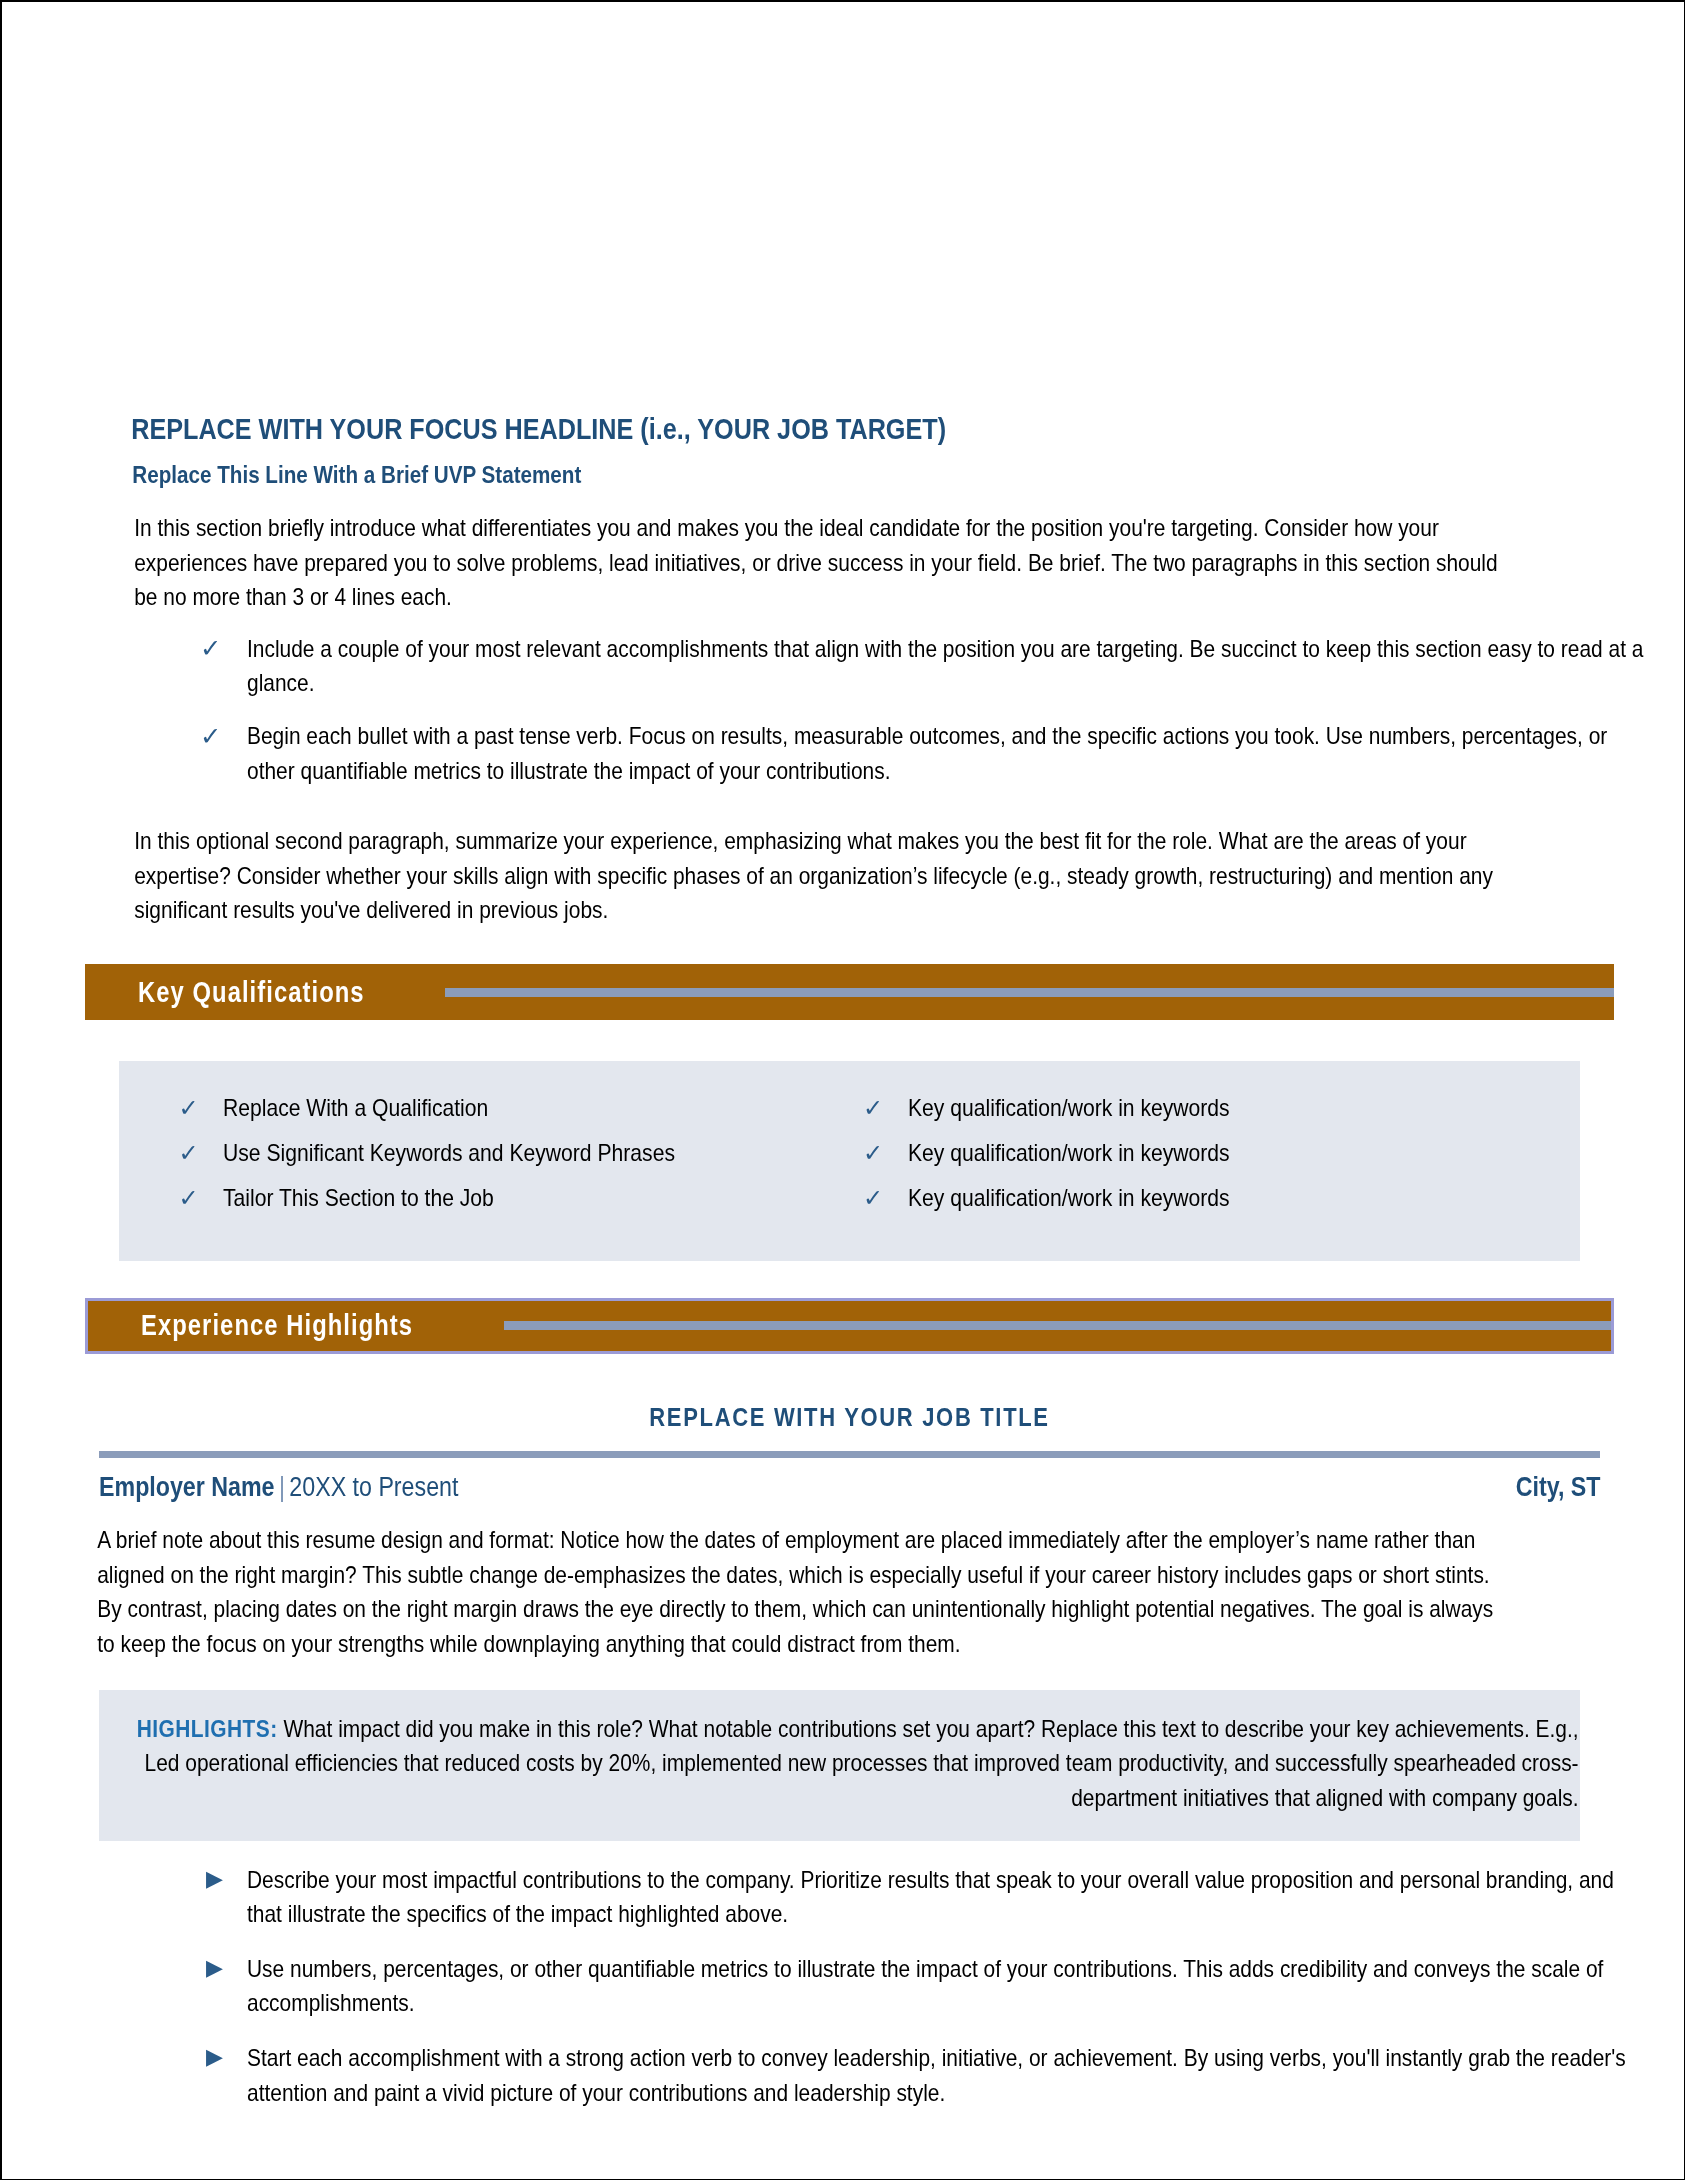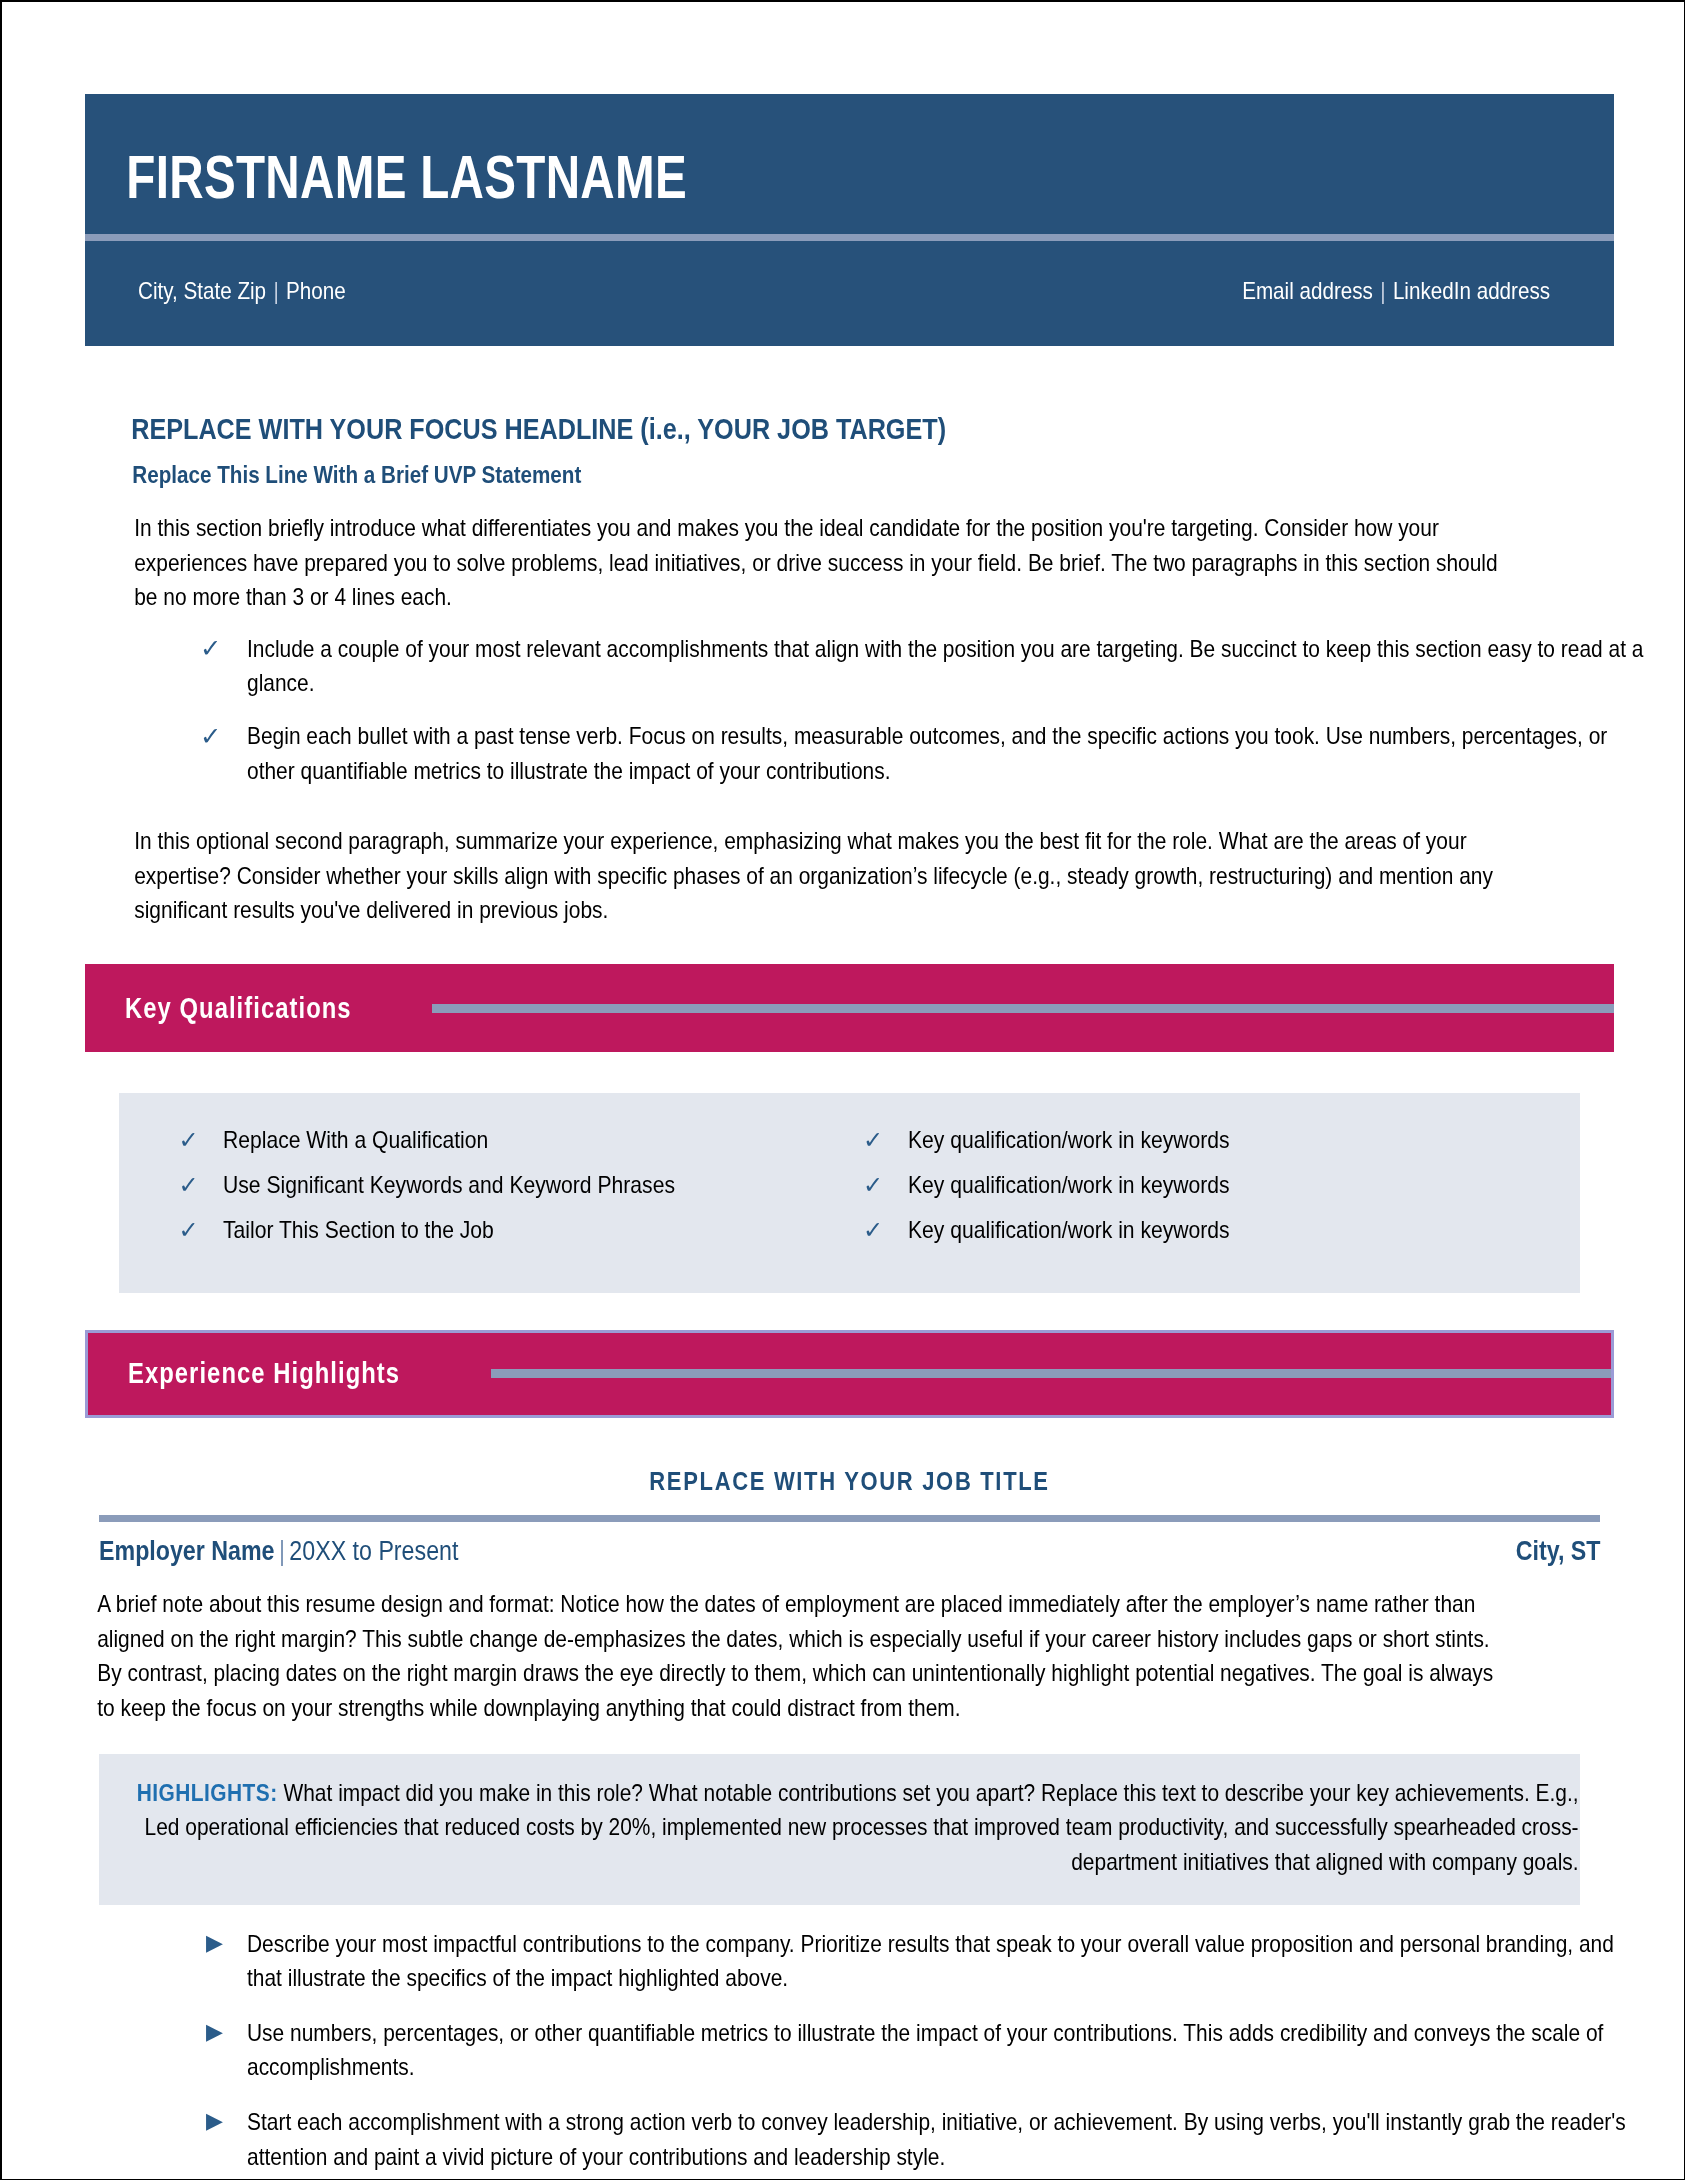--- a/index.html
+++ b/index.html
@@ -127,26 +127,26 @@
     left: 115px;
     top: -1.7px;
     color: #2b5c8a;
     font-size: 25.6px;
     font-weight: normal;
   }
 
   
   .section-bar {
     position: relative;
-    background: #be185d;
-    height: 88px;
+    background: #a16207;
+    height: 56px;
     margin-top: 37px;
     display: flex;
     align-items: center;
-    padding-left: 40px;
+    padding-left: 53px;
   }
   .section-bar.lavender {
     border: 3.4px solid #9b9bd6;
   }
   .section-bar-title {
     color: #ffffff;
     font-size: 29px;
     font-weight: bold;
     letter-spacing: 1.3px;
     white-space: nowrap;
@@ -279,32 +279,20 @@
     top: 0px;
     color: #2b5c8a;
     font-size: 22px;
   }
 </style>
 </head>
 <body>
 
 <div class="page">
 
-  <div class="header">
-    <div class="header-name">FIRSTNAME LASTNAME</div>
-    <div class="header-rule"></div>
-    <div class="header-contact">
-      <div class="contact-left">
-        <span>City, State Zip</span><span class="sep">|</span><span>Phone</span>
-      </div>
-      <div class="contact-right">
-        <span>Email address</span><span class="sep">|</span><span>LinkedIn address</span>
-      </div>
-    </div>
-  </div>
 
   <div class="content">
 
     <div class="focus-headline">REPLACE WITH YOUR FOCUS HEADLINE (i.e., YOUR JOB TARGET)</div>
     <div class="uvp-line">Replace This Line With a Brief UVP Statement</div>
     <div class="body-para">In this section briefly introduce what differentiates you and makes you the ideal candidate for the position you're targeting. Consider how your experiences have prepared you to solve problems, lead initiatives, or drive success in your field. Be brief. The two paragraphs in this section should be no more than 3 or 4 lines each.</div>
 
     <ul class="check-list">
       <li>
         <span class="chk">✓</span>

